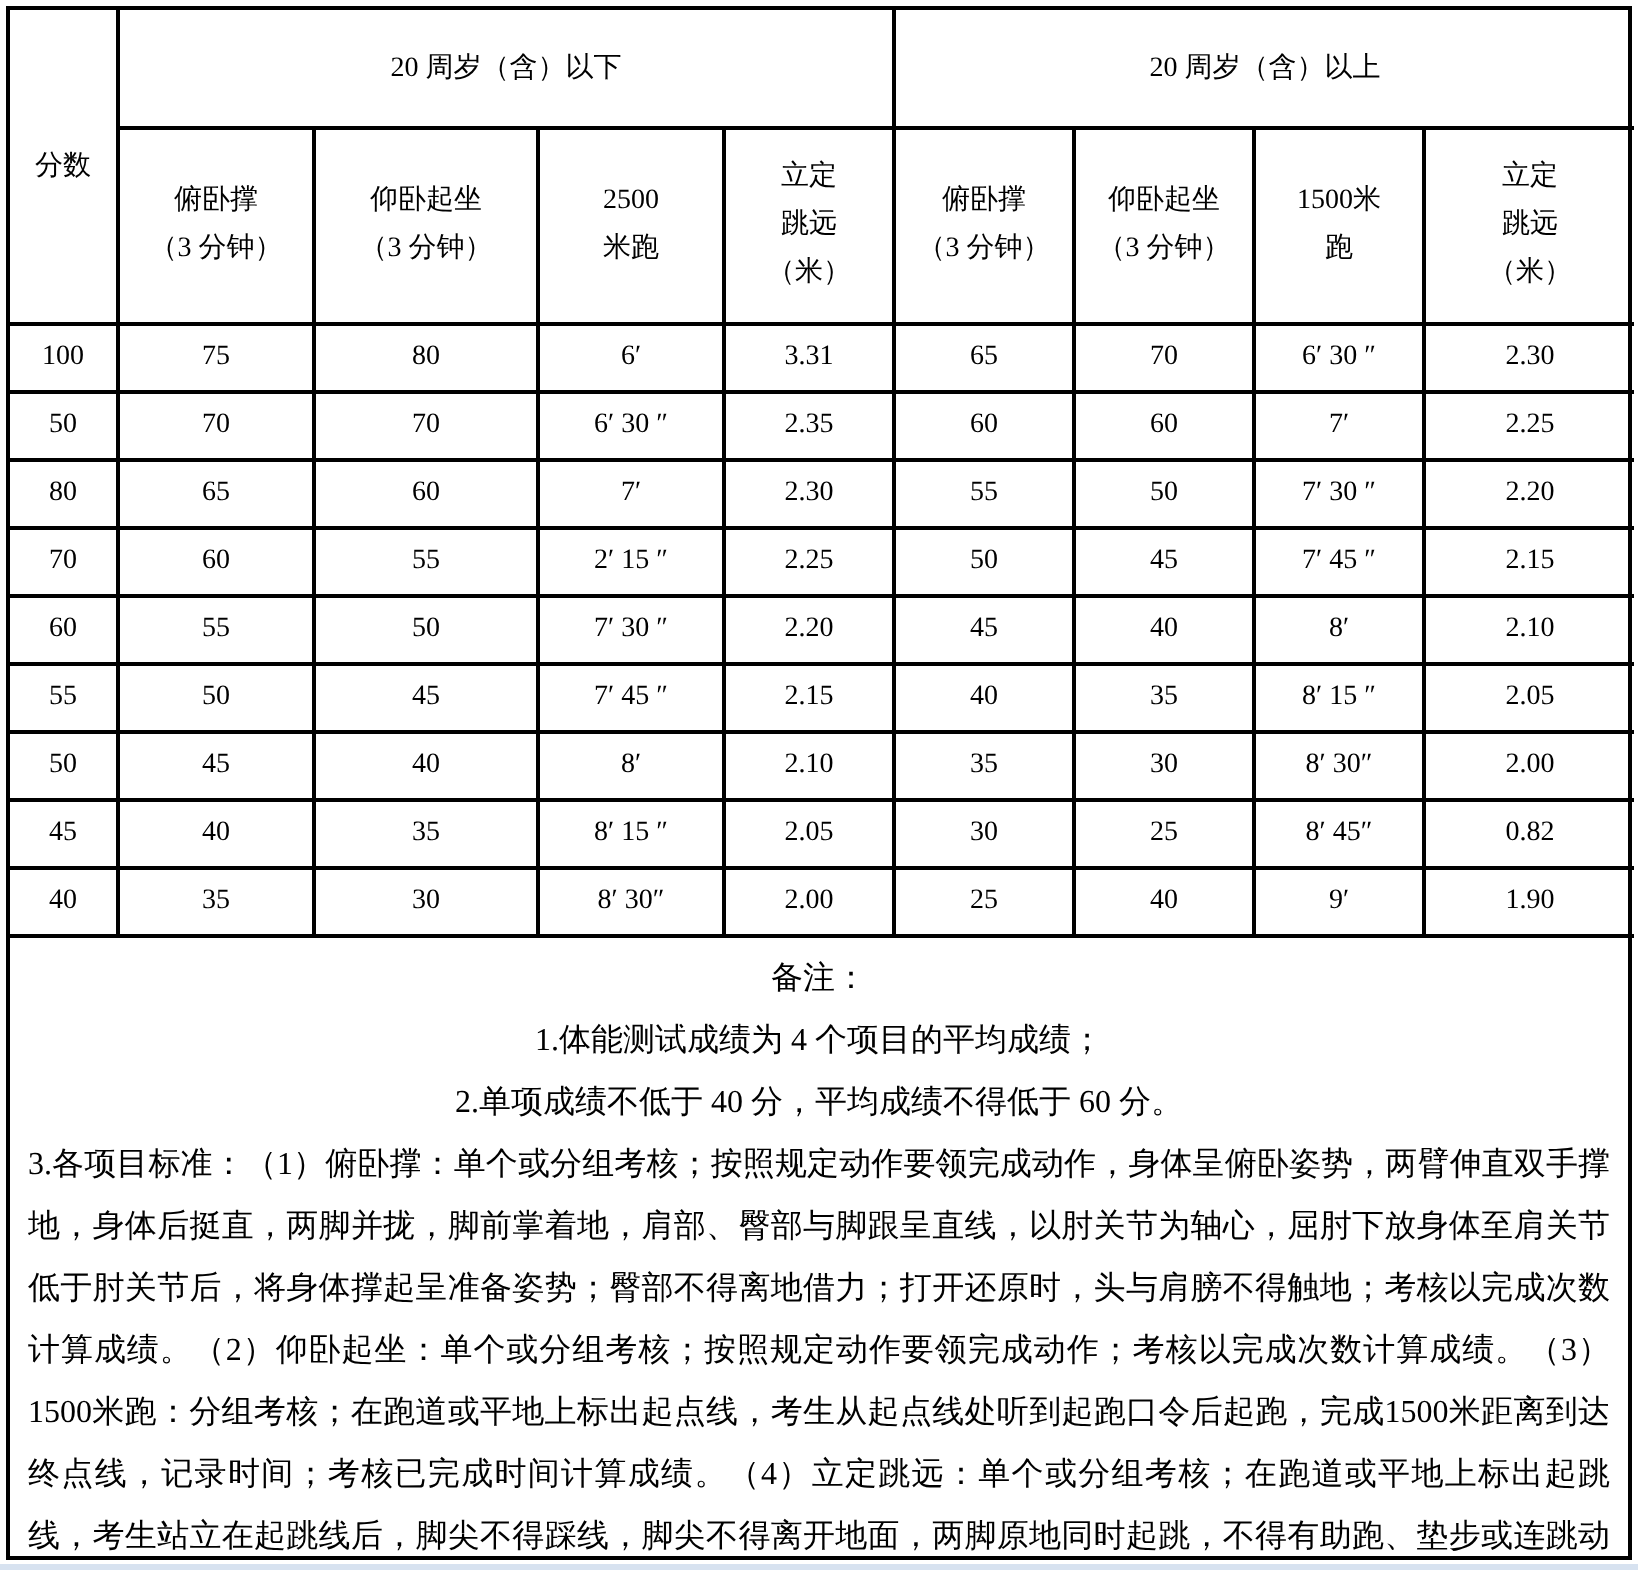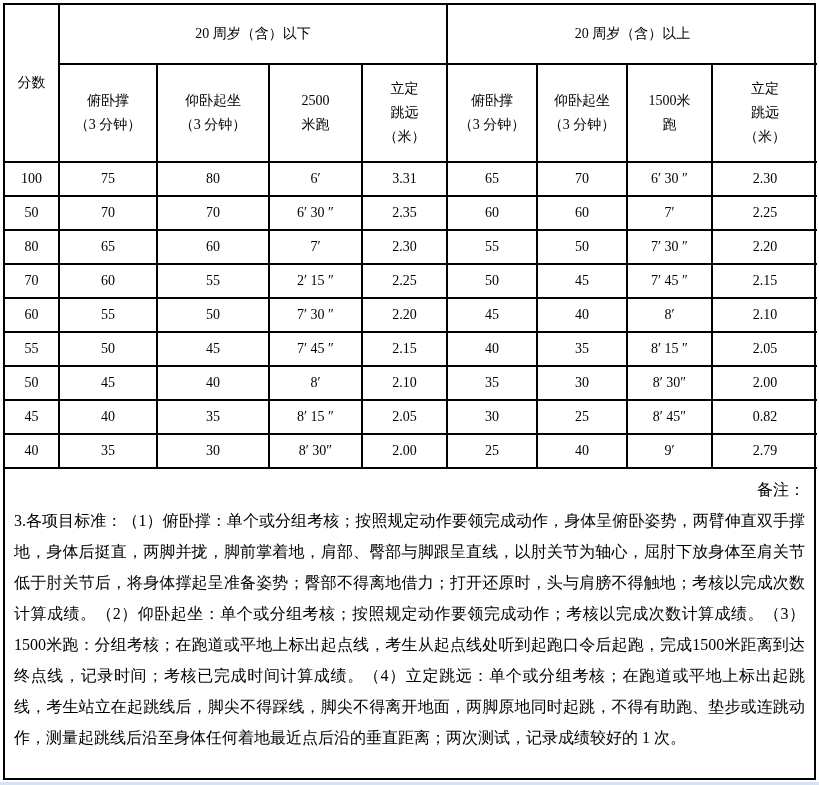--- a/index.html
+++ b/index.html
@@ -44,21 +44,21 @@
   th .hline { line-height: 24px; }
   td.time {
     text-align: left;
     padding-left: 8px;
   }
   .notes {
     padding: 5px 9px 0 9px;
     font-size: 16px;
     line-height: 31px;
   }
-  .notes .para { text-align: right; }
+  .notes .para { text-align: center; }
   .notes .para.just { text-align: justify; text-justify: inter-ideograph; }
   .page-edge {
     position: absolute;
     left: 0; bottom: 0;
     width: 819px; height: 3px;
     background: #d7e2f0;
   }
 </style>
 </head>
 <body>
@@ -210,24 +210,26 @@
         </tr>
         <tr>
           <td>40</td>
           <td>35</td>
           <td>30</td>
           <td class="time">8′ 30″</td>
           <td>2.00</td>
           <td>25</td>
           <td>40</td>
           <td class="time">9′</td>
-          <td>2.79</td>
+          <td>1.90</td>
         </tr>
       </tbody>
   </table>
 
   <div class="notes">
     <div class="para">备注：</div>
+    <div class="para">1.体能测试成绩为 4 个项目的平均成绩；</div>
+    <div class="para">2.单项成绩不低于 40 分，平均成绩不得低于 60 分。</div>
     <div class="para just">3.各项目标准：（1）俯卧撑：单个或分组考核；按照规定动作要领完成动作，身体呈俯卧姿势，两臂伸直双手撑地，身体后挺直，两脚并拢，脚前掌着地，肩部、臀部与脚跟呈直线，以肘关节为轴心，屈肘下放身体至肩关节低于肘关节后，将身体撑起呈准备姿势；臀部不得离地借力；打开还原时，头与肩膀不得触地；考核以完成次数计算成绩。（2）仰卧起坐：单个或分组考核；按照规定动作要领完成动作；考核以完成次数计算成绩。（3）1500米跑：分组考核；在跑道或平地上标出起点线，考生从起点线处听到起跑口令后起跑，完成1500米距离到达终点线，记录时间；考核已完成时间计算成绩。（4）立定跳远：单个或分组考核；在跑道或平地上标出起跳线，考生站立在起跳线后，脚尖不得踩线，脚尖不得离开地面，两脚原地同时起跳，不得有助跑、垫步或连跳动作，测量起跳线后沿至身体任何着地最近点后沿的垂直距离；两次测试，记录成绩较好的 1 次。</div>
   </div>
 </div>
 
 <div class="page-edge"></div>
 
 </body></html>

